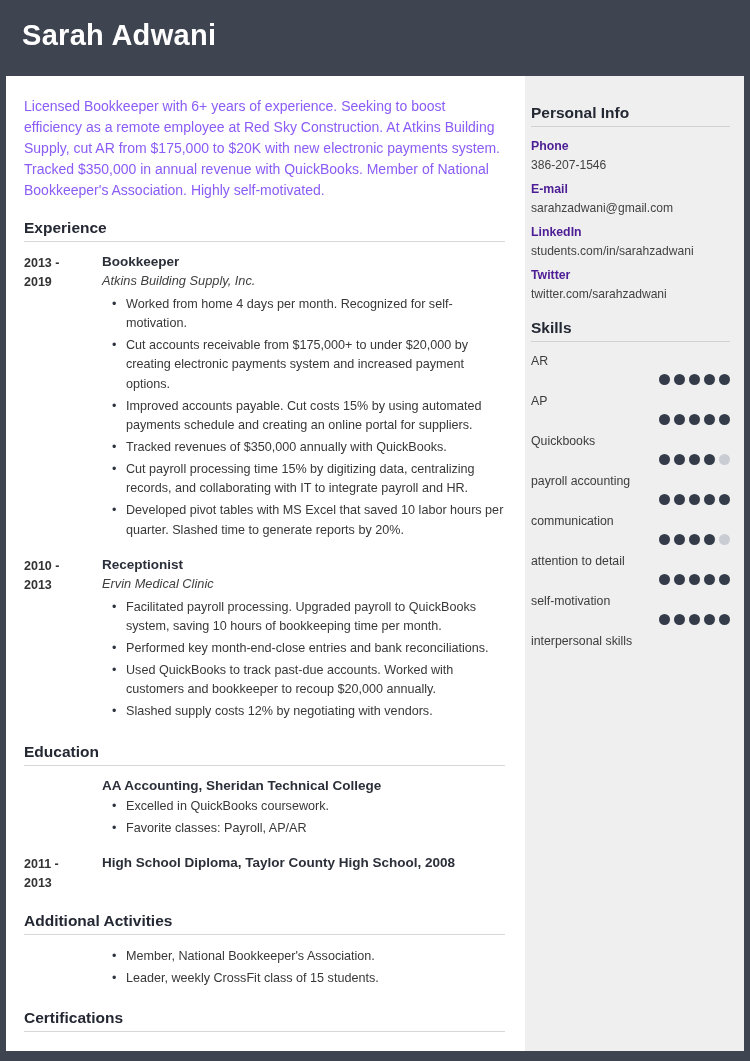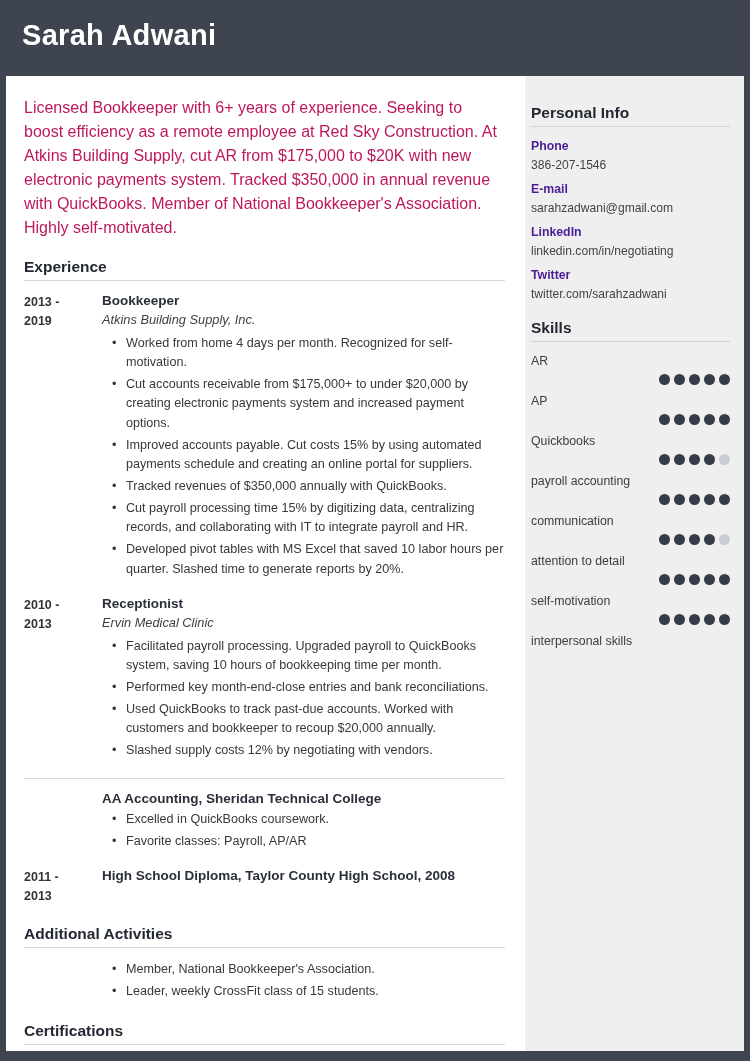--- a/index.html
+++ b/index.html
@@ -60,24 +60,24 @@
     padding:20px 20px 0 14px;
   }
   .sidebar{
     flex:0 0 219px;
     width:219px;
     background:var(--sidebar-bg);
     padding:20px 14px 0 6px;
   }
   
   .summary{
-    font-size:16px;
+    font-size:14px;
     line-height:1.5;
     margin:0 0 16px 4px;
-    color:#be185d;
+    color:#8b5cf6;
   }
   .section-heading{
     font-size:15.5px;
     font-weight:bold;
     color:var(--heading);
     margin:18px 0 2px 4px;
   }
   .section-rule{
     border:none;
     border-top:1px solid var(--rule);
@@ -221,20 +221,21 @@
           <div class="entry-company">Ervin Medical Clinic</div>
           <ul class="bullets">
             <li>Facilitated payroll processing. Upgraded payroll to QuickBooks system, saving 10 hours of bookkeeping time per month.</li>
             <li>Performed key month-end-close entries and bank reconciliations.</li>
             <li>Used QuickBooks to track past-due accounts. Worked with customers and bookkeeper to recoup $20,000 annually.</li>
             <li>Slashed supply costs 12% by negotiating with vendors.</li>
           </ul>
         </div>
       </div>
 
+      <div class="section-heading">Education</div>
       <hr class="section-rule">
 
       <div class="entry">
         <div class="entry-dates">
           <span></span>
           <span></span>
         </div>
         <div class="entry-body">
           <div class="entry-title">AA Accounting, Sheridan Technical College</div>
           <ul class="bullets">
@@ -280,21 +281,21 @@
       <div class="field">
         <div class="field-label">Phone</div>
         <div class="field-value">386-207-1546</div>
       </div>
       <div class="field">
         <div class="field-label">E-mail</div>
         <div class="field-value">sarahzadwani@gmail.com</div>
       </div>
       <div class="field">
         <div class="field-label">LinkedIn</div>
-        <div class="field-value">linkedin.com/in/negotiating</div>
+        <div class="field-value">students.com/in/sarahzadwani</div>
       </div>
       <div class="field">
         <div class="field-label">Twitter</div>
         <div class="field-value">twitter.com/sarahzadwani</div>
       </div>
 
       <div class="side-heading" style="margin-top:18px;">Skills</div>
       <hr class="side-rule">
 
       <div class="skill">

